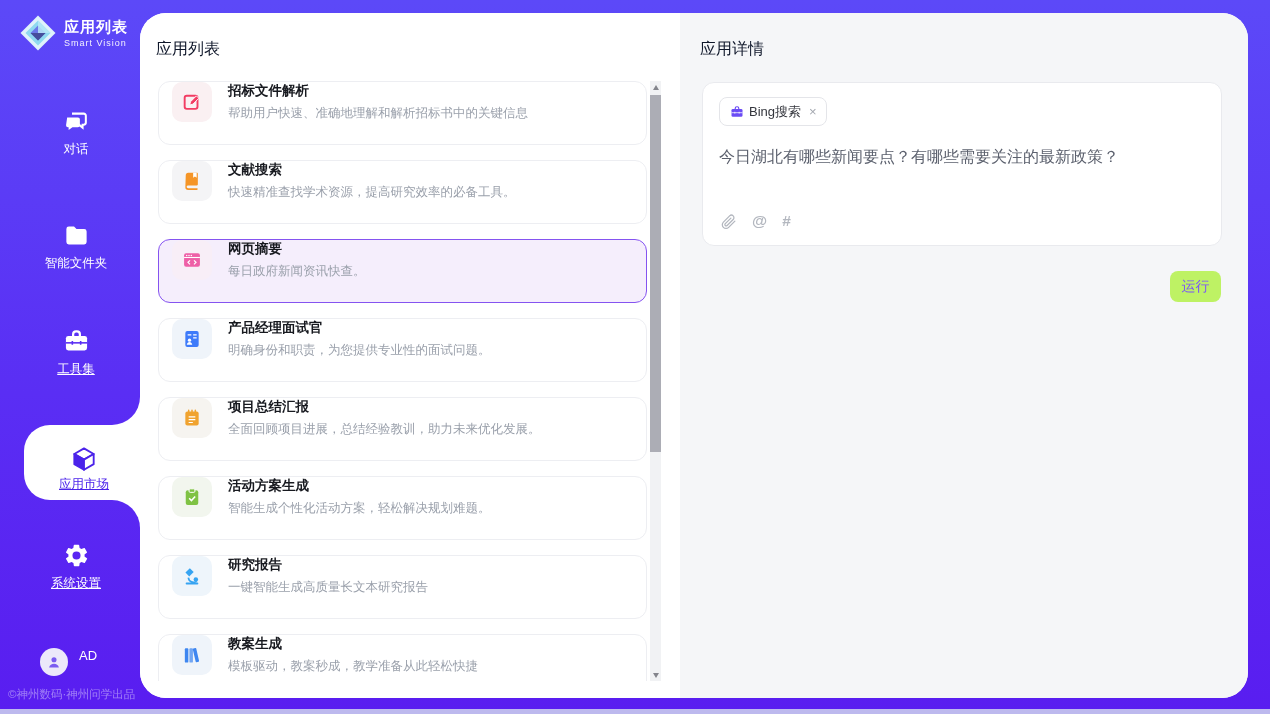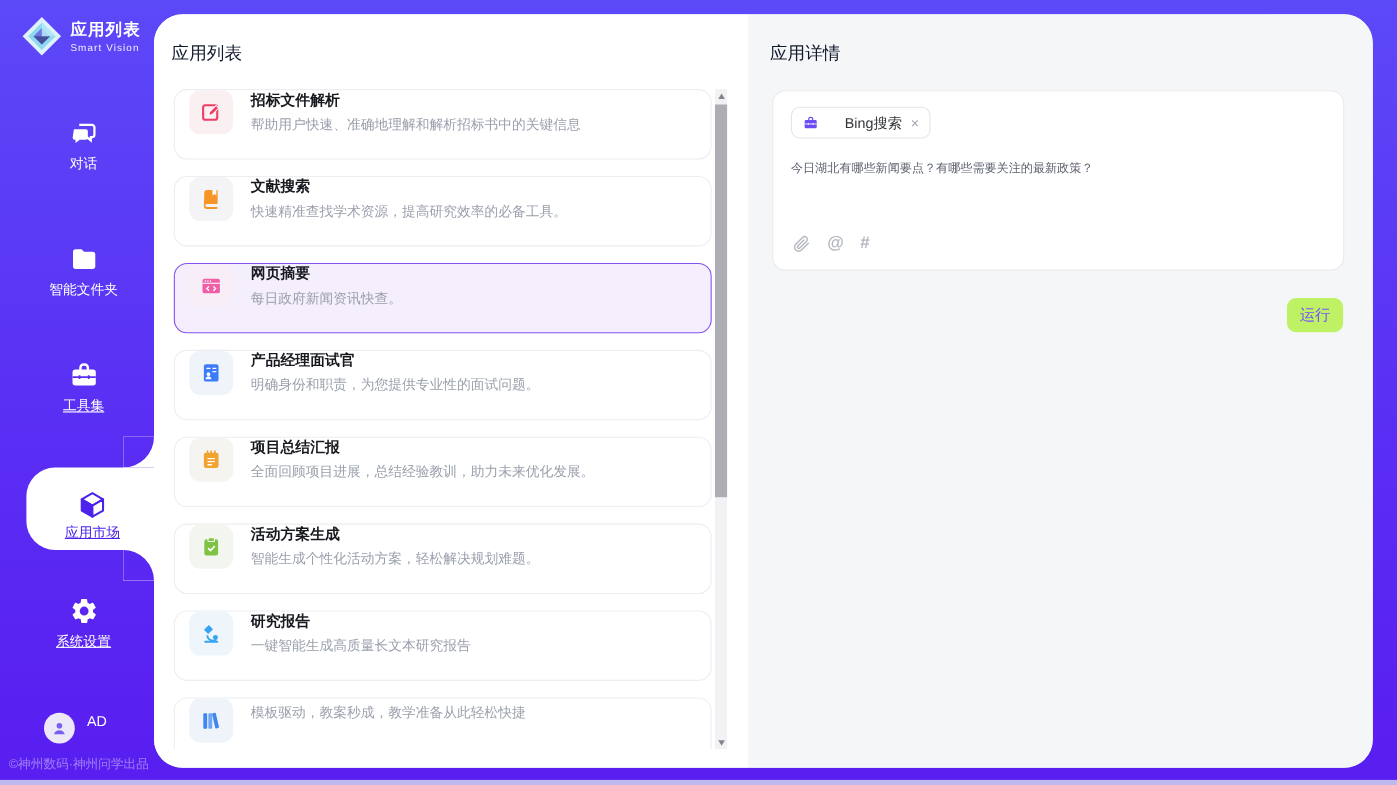--- a/index.html
+++ b/index.html
@@ -68,23 +68,23 @@
   .tri-down { width:0; height:0; border-left:3.5px solid transparent; border-right:3.5px solid transparent;
               border-top:5px solid #84858c; }
   .sb-thumb { position:absolute; left:0; top:14px; width:11px; height:357px; background:#acadb5; cursor:pointer; }
 
   .detail-panel { position:relative; flex:1; height:100%; background:#f5f6f8; }
   .input-card { position:absolute; left:22px; top:69px; width:520px; height:164px; background:#fff;
                 border:1px solid #e9eaee; border-radius:12px; }
   .tool-tag { position:absolute; left:16px; top:14px; height:29px; display:inline-flex; align-items:center;
               border:1px solid #e4e5e9; border-radius:8px; padding:0 9px 0 10px; background:#fff; cursor:pointer; }
   .tool-tag svg { width:14px; height:14px; }
-  .tag-label { font-size:13px; color:#33353c; margin-left:24px; }
+  .tag-label { font-size:13px; color:#33353c; margin-left:5px; }
   .tag-close { font-size:13px; color:#a3a7af; margin-left:8px; cursor:pointer; line-height:1; }
-  .query-text { position:absolute; left:16px; top:62px; right:16px; font-size:11px; color:#5c616e;
+  .query-text { position:absolute; left:16px; top:62px; right:16px; font-size:16px; color:#5c616e;
                 line-height:1.5; cursor:text; }
   .attach-row { position:absolute; left:17px; bottom:15px; display:flex; align-items:center; gap:15px;
                 color:#b3b7bf; }
   .attach-row .abtn { cursor:pointer; display:flex; align-items:center; }
   .attach-row svg { width:17px; height:17px; }
   .glyph-btn { font-size:15.5px; font-weight:bold; color:#b3b7bf; }
   .run-btn { position:absolute; right:27px; top:258px; width:51px; height:31px; background:#bef264;
              color:#7a55f9; border:none; border-radius:8px; font-size:14px; cursor:pointer;
              font-family:inherit; }
 </style>
@@ -273,20 +273,21 @@
 
   <div class="app-card">
     <div class="app-icon" style="background: rgb(239, 244, 250); color: rgb(62, 134, 240);">
               <svg viewBox="0 0 24 24">
                 <rect x="3.4" y="4" width="4.2" height="17" rx="1" fill="currentColor"></rect>
                 <rect x="8.9" y="4" width="4.2" height="17" rx="1" fill="currentColor" opacity=".72"></rect>
                 <rect x="14.6" y="3.6" width="4.2" height="17" rx="1" transform="rotate(-13 16.7 12)" fill="currentColor"></rect>
               </svg>
             </div>
     <div class="app-texts">
+      <div class="app-name">教案生成</div>
       <div class="app-desc">模板驱动，教案秒成，教学准备从此轻松快捷</div>
     </div>
   </div>
 </div>
       <div class="scrollbar">
         <div class="sb-btn sb-up">
             <span class="tri-up"></span>
           </div>
         <div class="sb-thumb"></div>
         <div class="sb-btn sb-down">

